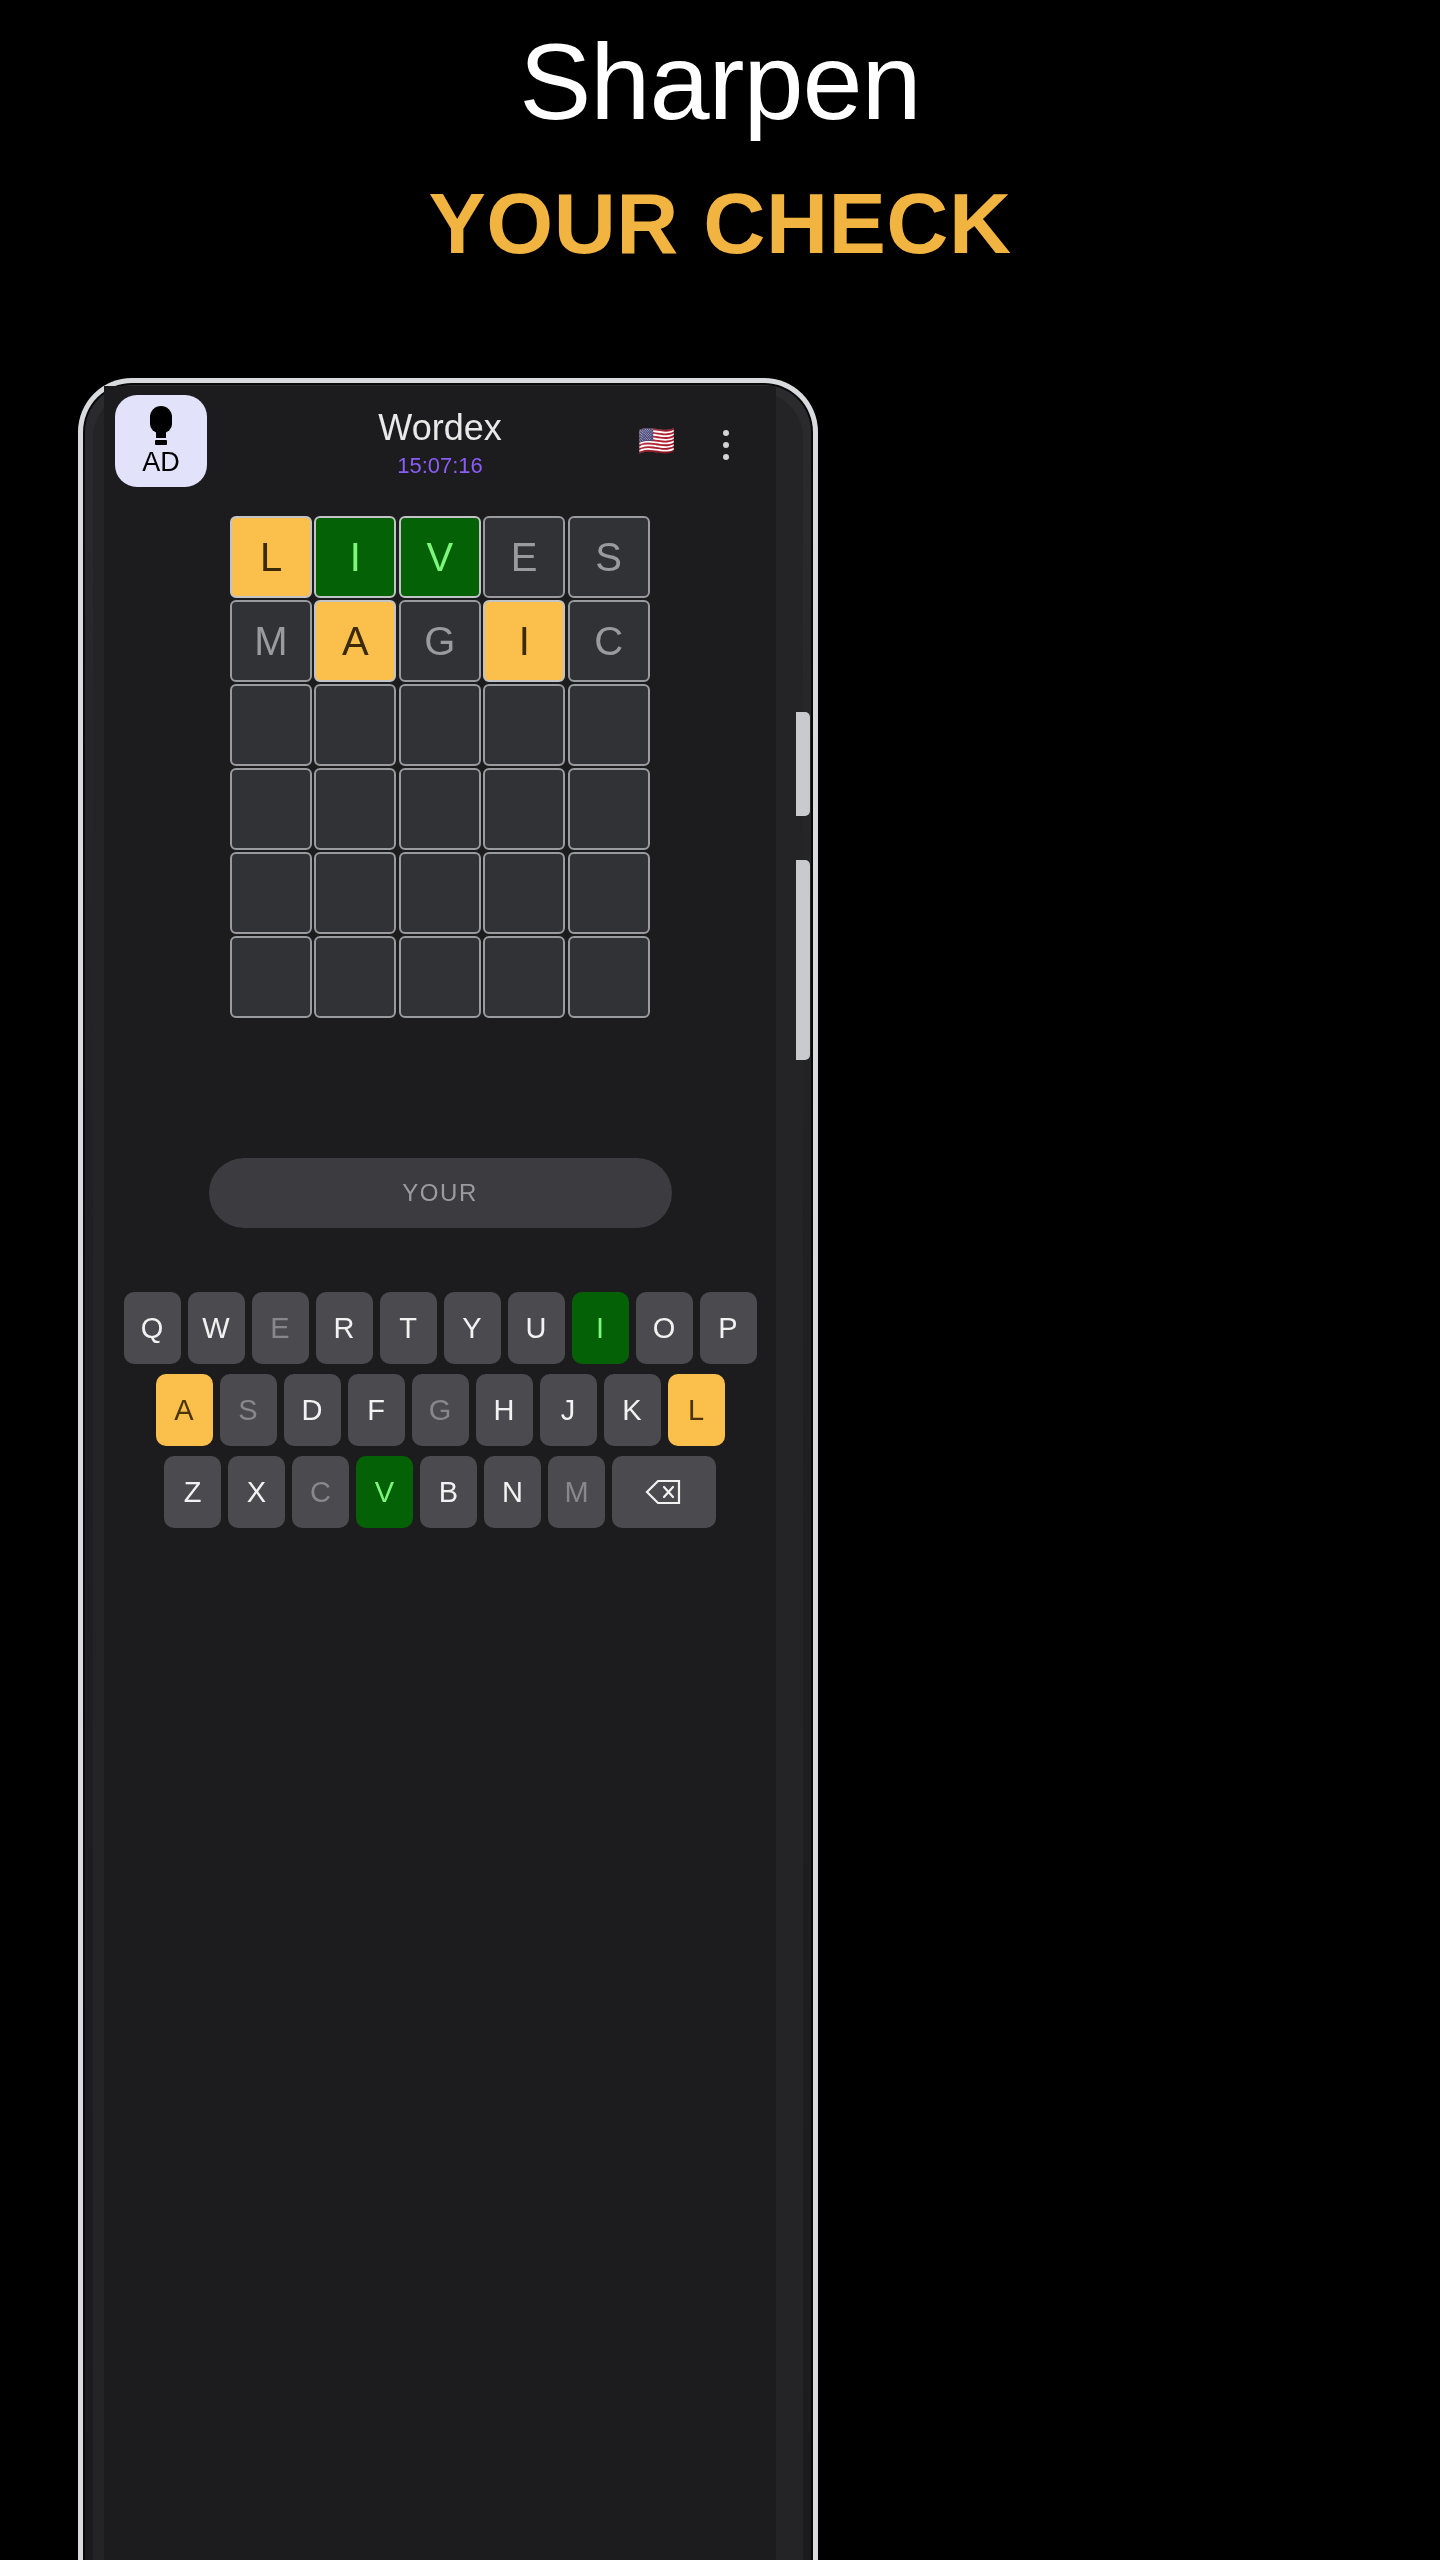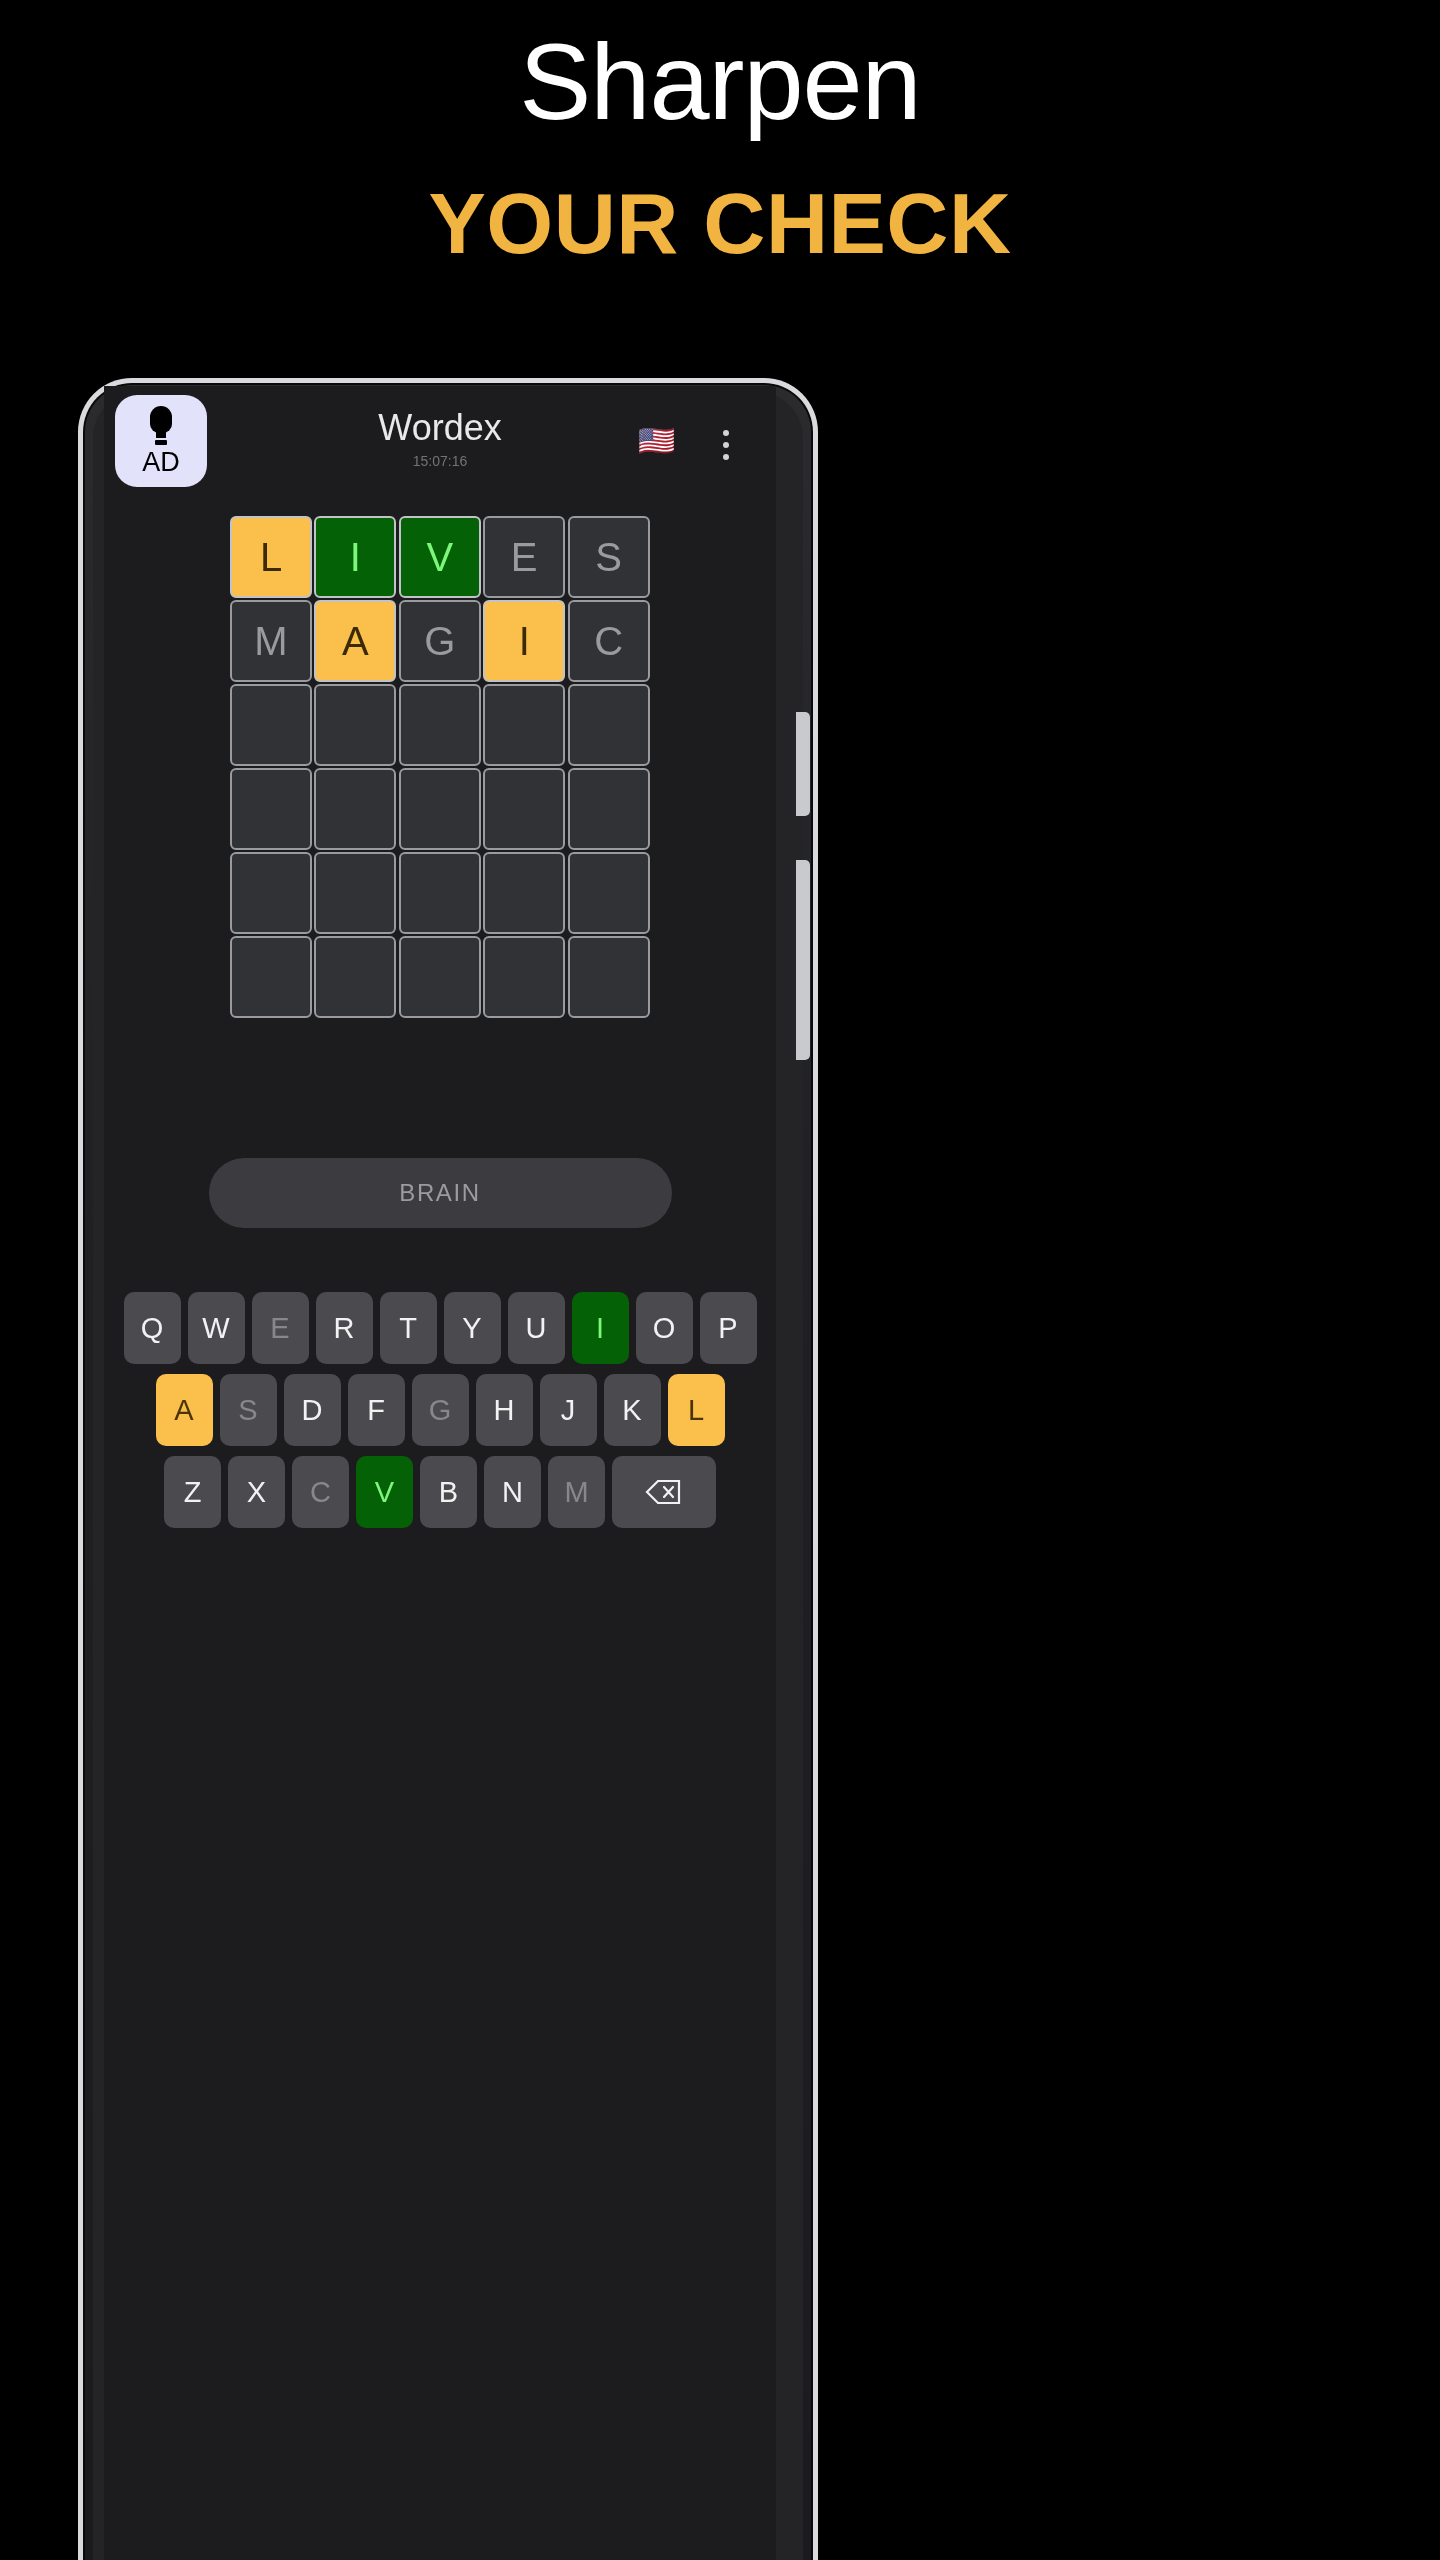--- a/index.html
+++ b/index.html
@@ -82,21 +82,21 @@
     position:absolute; left:10px; top:26px; width:10px; height:6px; background:#000;
   }
   #ad-bulb .base {
     position:absolute; left:9px; top:34px; width:12px; height:5px; background:#000;
     border-radius:1px;
   }
   #ad-label { font-size:27px; font-weight:500; color:#000; line-height:1; margin-top:2px; }
 
   #app-title-wrap { position:absolute; left:0; right:0; top:22px; text-align:center; }
   #app-title { font-size:36px; color:#E9E9EA; font-weight:400; line-height:1.1; }
-  #app-timer { font-size:14px; color:#737373; font-weight:400; margin-top:5px; }
+  #app-timer { font-size:22px; color:#8b5cf6; font-weight:400; margin-top:5px; }
 
   #flag-icon { position:absolute; right:100px; top:40px; font-size:30px; line-height:1; }
   #menu-button {
     position:absolute; right:32px; top:34px; width:36px; height:50px;
     display:flex; flex-direction:column; align-items:center; justify-content:center;
     gap:6px; cursor:pointer;
   }
   #menu-button span { width:6px; height:6px; border-radius:50%; background:#D4D4D6; display:block; }
 
   
@@ -206,21 +206,21 @@
       <div class="tile empty"></div>
       <div class="tile empty"></div>
       <div class="tile empty"></div>
       <div class="tile empty"></div>
       <div class="tile empty"></div>
       <div class="tile empty"></div>
       <div class="tile empty"></div>
     </div>
 
   <div id="check-button">
-    <span id="check-label">BRAIN</span>
+    <span id="check-label">YOUR</span>
   </div>
 
   <div id="keyboard">
       <div class="kb-row">
         <div class="key">Q</div>
         <div class="key">W</div>
         <div class="key dim">E</div>
         <div class="key">R</div>
         <div class="key">T</div>
         <div class="key">Y</div>

